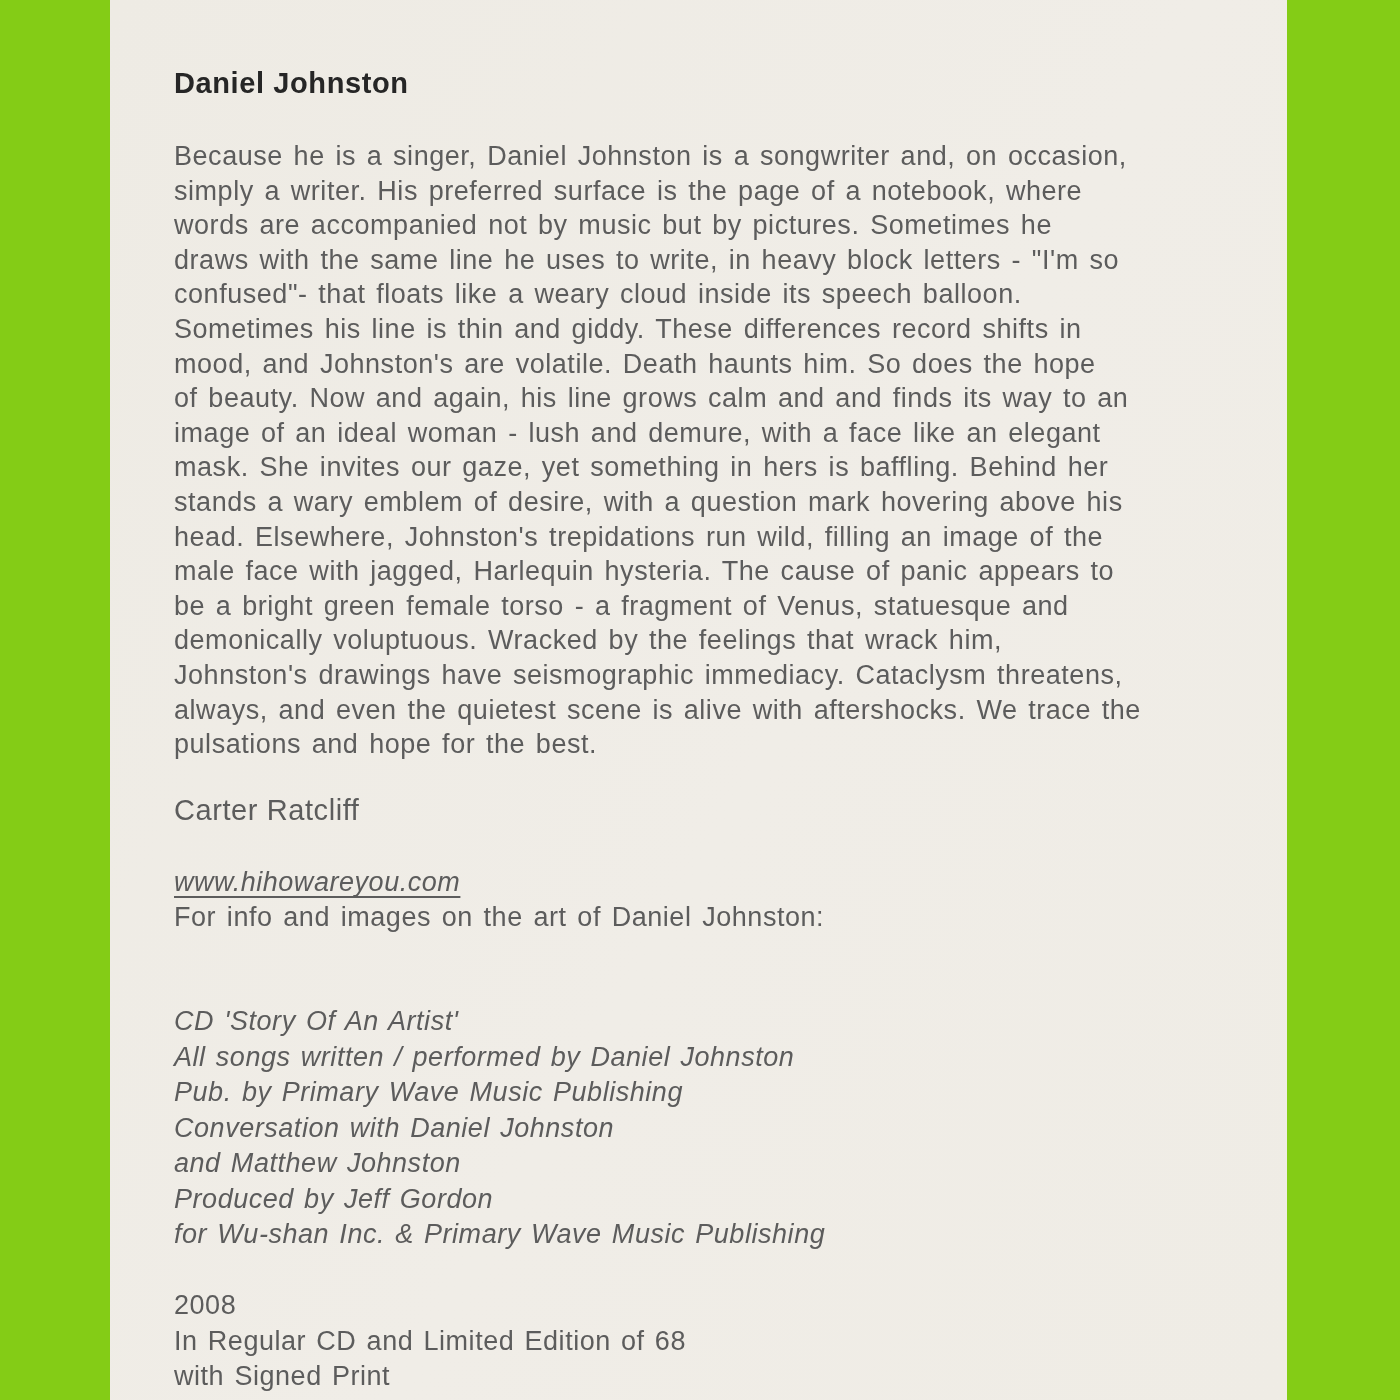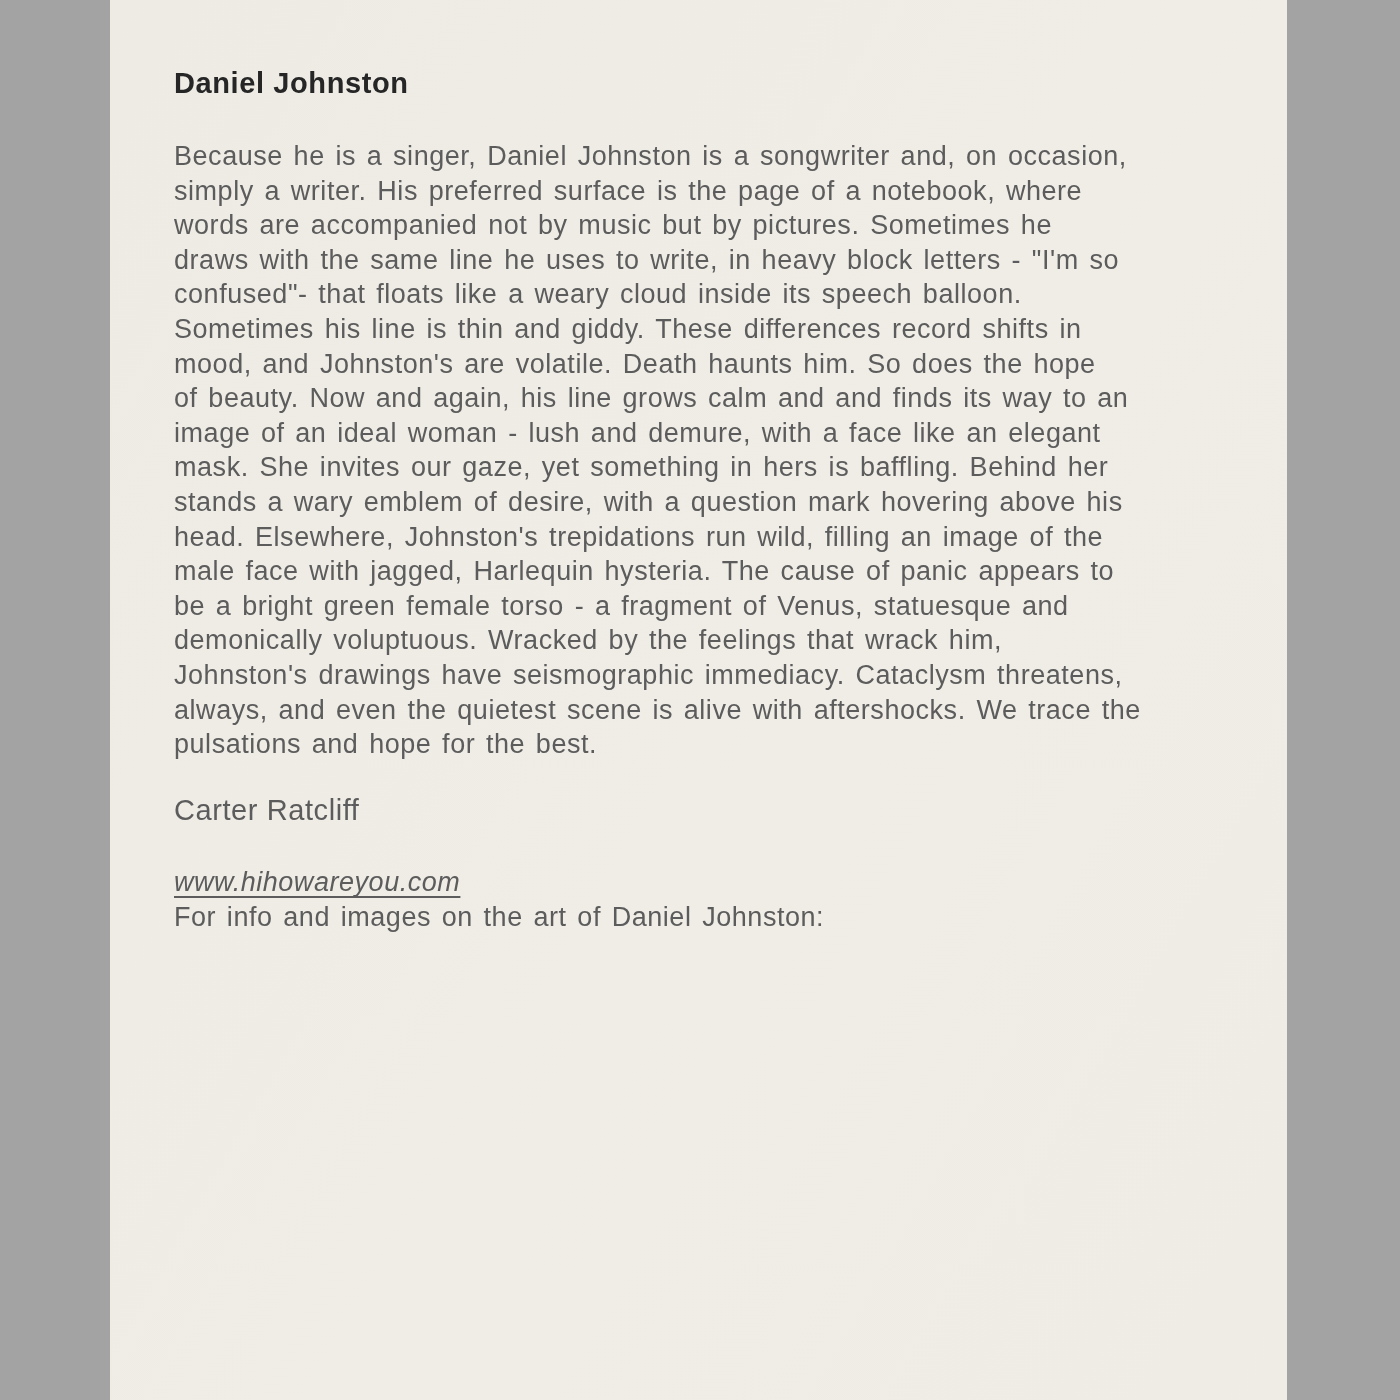--- a/index.html
+++ b/index.html
@@ -7,21 +7,21 @@
     width: 1400px;
     height: 1400px;
     background: #ffffff;
     font-family: "Liberation Sans", sans-serif;
     overflow: hidden;
     position: relative;
   }
   .canvas {
     position: absolute;
     inset: 0;
-    background: #a3a3a3;
+    background: #84cc16;
   }
   .page {
     position: absolute;
     left: 110px;
     top: 0;
     width: 1177px;
     height: 1400px;
     background: #efece6;
     background: linear-gradient(120deg, #eeebe4 0%, #f0ede7 55%, #efece5 100%);
     box-sizing: border-box;
@@ -103,17 +103,27 @@
     <div class="byline">Carter Ratcliff</div>
 
     <div class="info-block">
       <div>
         <span class="italic underlined">www.hihowareyou.com</span>
       </div>
       <div>For info and images on the art of Daniel Johnston:</div>
     </div>
 
     <div class="credits-block">
+      <div class="italic">CD 'Story Of An Artist'
+All songs written / performed by Daniel Johnston
+Pub. by Primary Wave Music Publishing
+Conversation with Daniel Johnston
+and Matthew Johnston
+Produced by Jeff Gordon
+for Wu-shan Inc. &amp; Primary Wave Music Publishing</div>
+      <div>2008
+In Regular CD and Limited Edition of 68
+with Signed Print</div>
       
     </div>
 
   </div>
 </div>
 
 </body></html>

